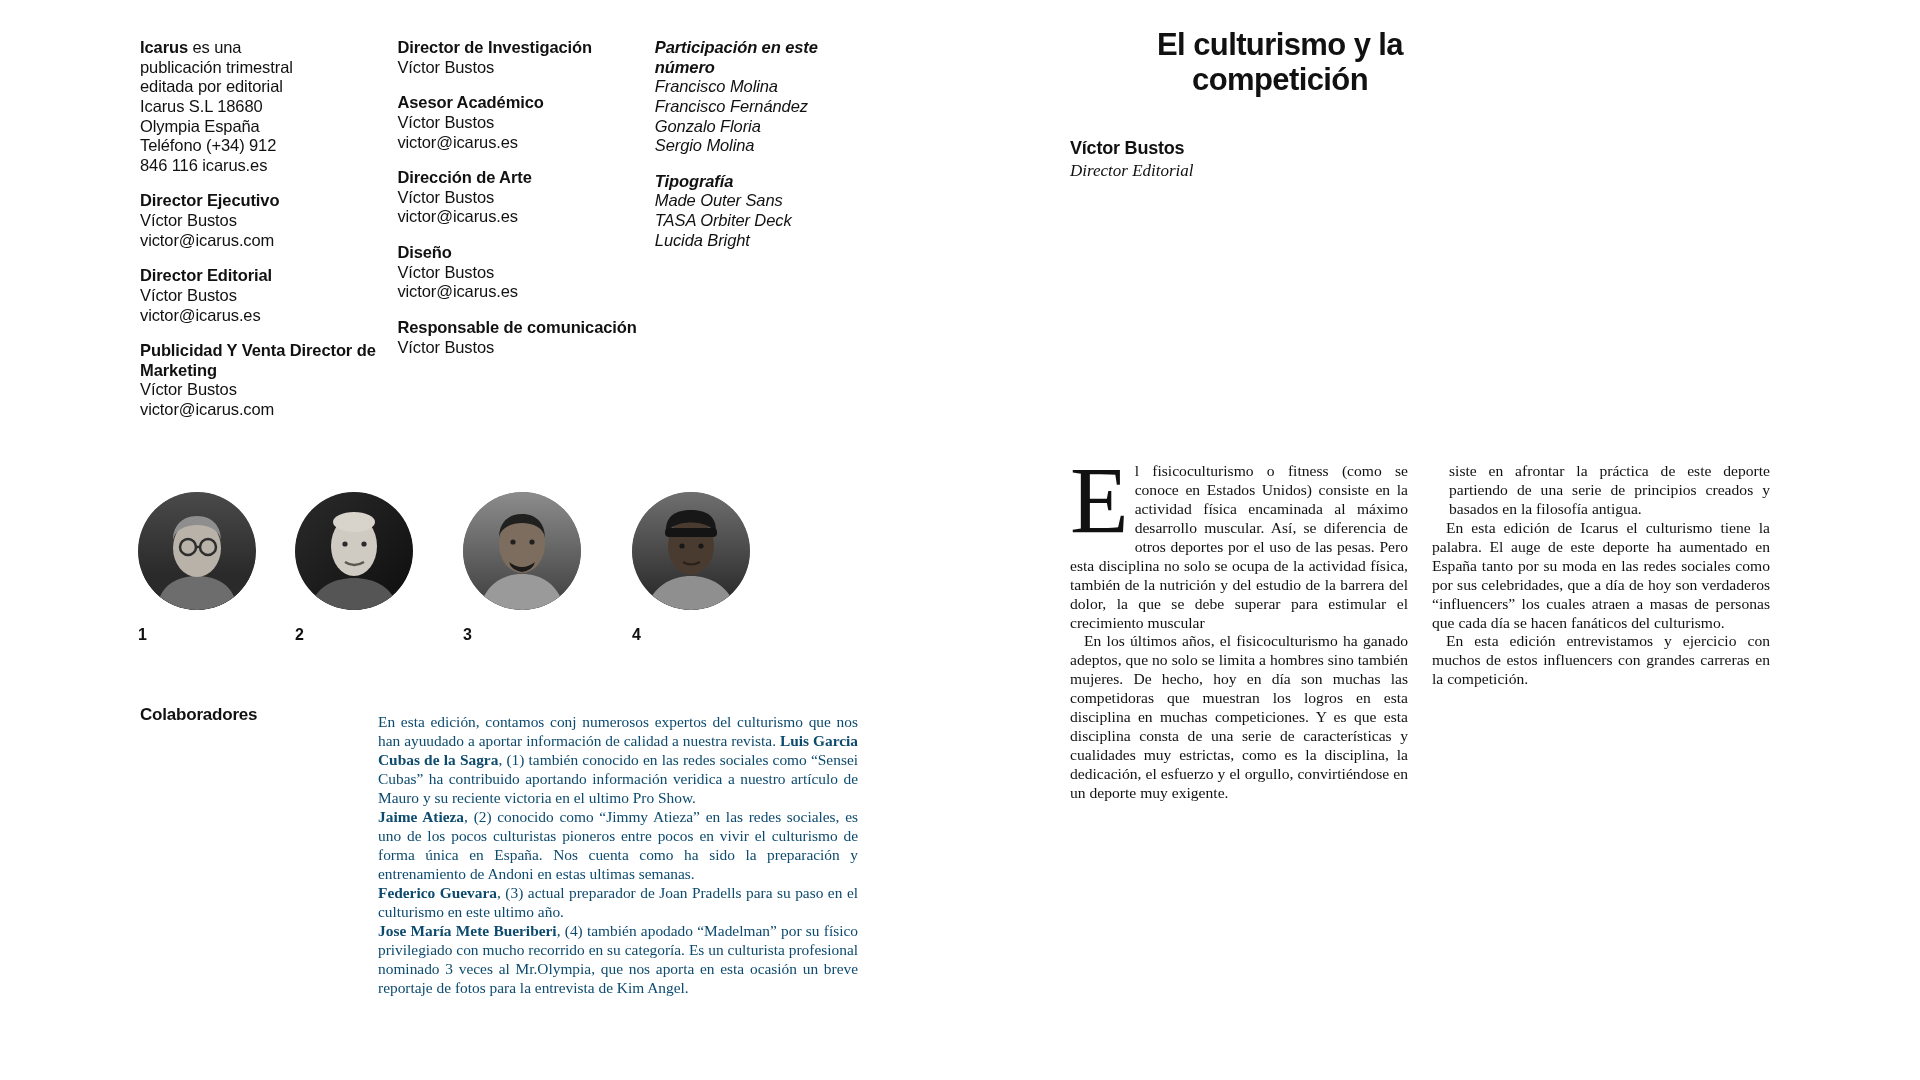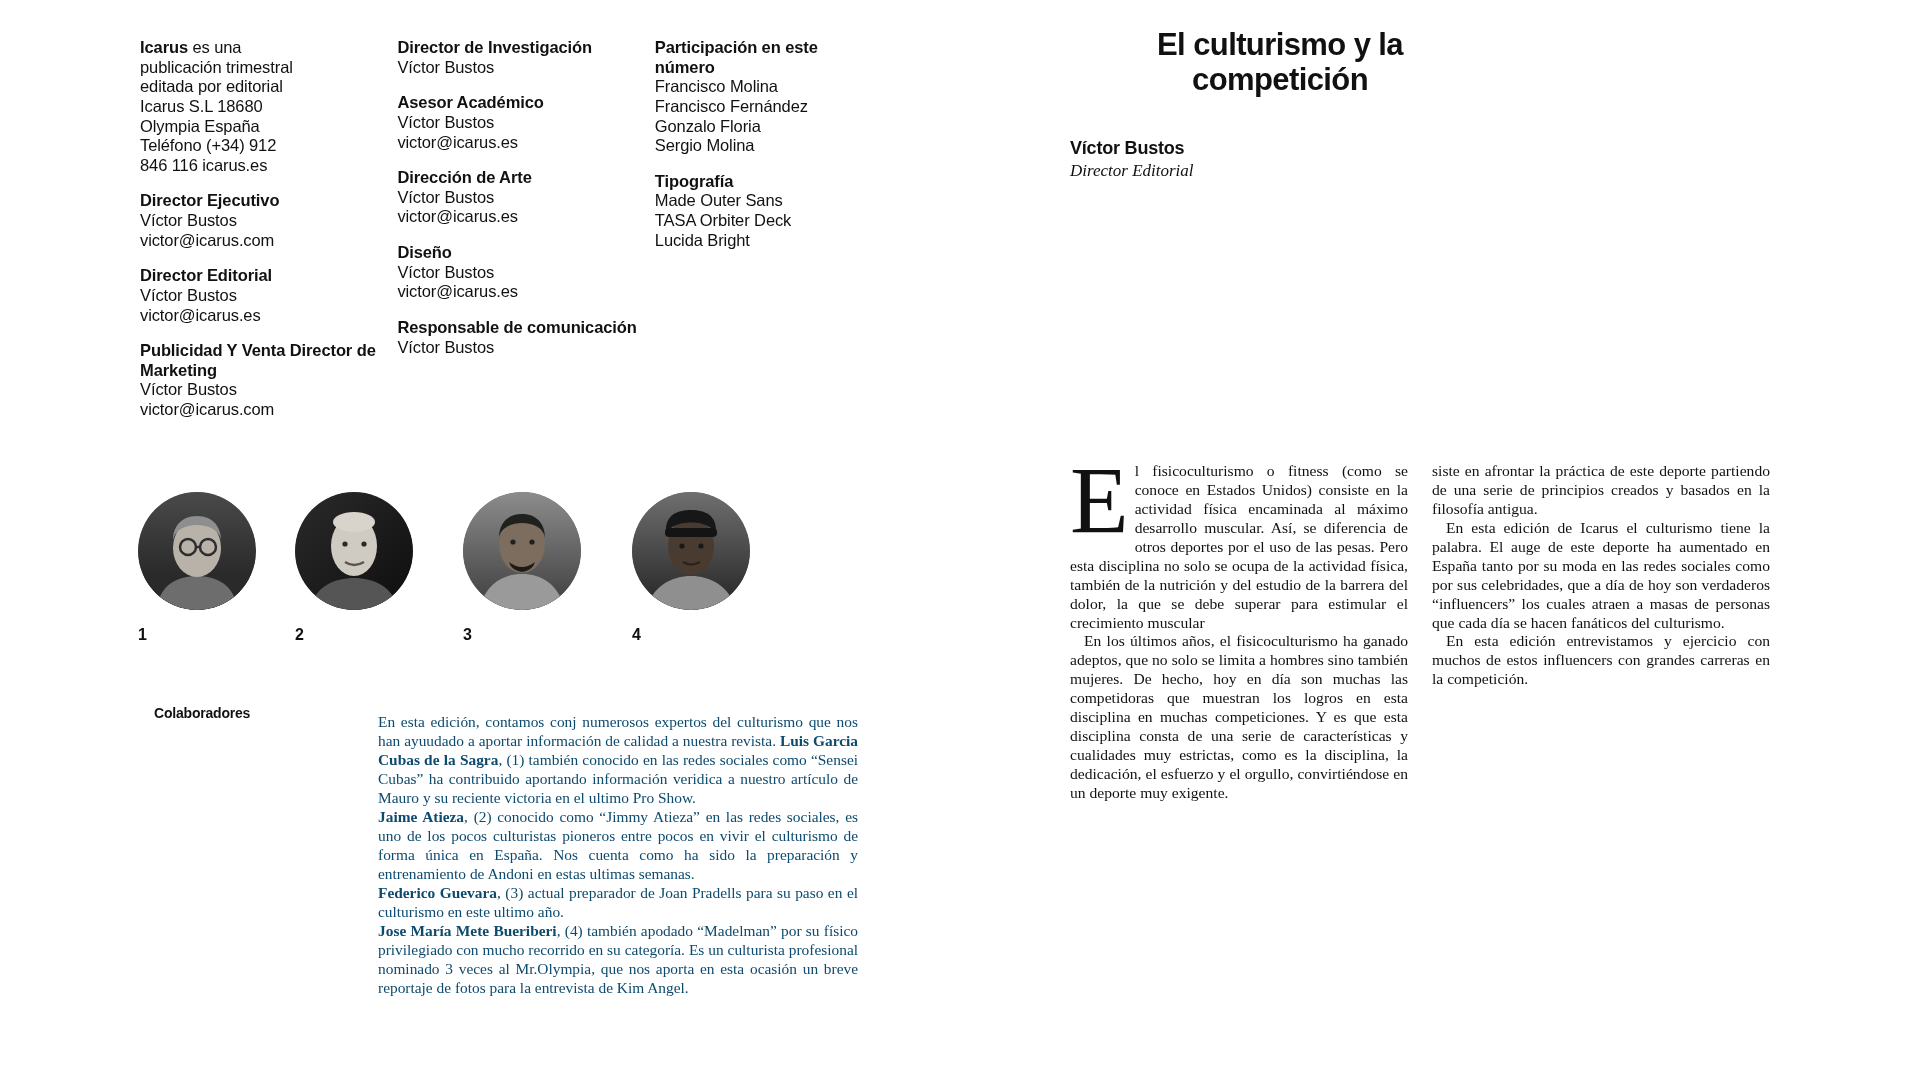--- a/index.html
+++ b/index.html
@@ -35,21 +35,21 @@
     width: 730px;
     display: flex;
     gap: 8px;
   }
   .mast-col {
     width: 255px;
     padding-right: 10px;
     box-sizing: border-box;
   }
   .mast-col.c2 { width: 255px; }
-  .mast-col.c3 { width: 220px; }
+  .mast-col.c3 { width: 220px; font-style: italic; }
   .mast-block {
     margin-bottom: 16px;
     font-size: 16.5px;
     line-height: 1.19;
     letter-spacing: -0.1px;
   }
   .mast-block .hd {
     font-weight: bold;
   }
   .mast-block .ln {
@@ -82,23 +82,23 @@
     top: 134px;
     left: 0;
     font-size: 16px;
     font-weight: bold;
     letter-spacing: 0px;
   }
 
   
   .collab-title {
     position: absolute;
-    left: 154px;
+    left: 140px;
     top: 705px;
-    font-size: 14px;
+    font-size: 17px;
     font-weight: bold;
     letter-spacing: -0.2px;
   }
   .collab-body {
     position: absolute;
     left: 378px;
     top: 712px;
     width: 480px;
     font-family: "Liberation Serif", serif;
     font-size: 15.4px;
@@ -365,20 +365,20 @@
       <div class="name">Víctor Bustos</div>
       <div class="role">Director Editorial</div>
     </div>
 
     <div class="article-cols">
       <div class="acol">
           <p class="dropcap-para"><span class="dropcap">E</span>l fisicoculturismo o fitness (como se conoce en Estados Unidos) consiste en la actividad física encaminada al máximo desarrollo muscular. Así, se diferencia de otros deportes por el uso de las pesas. Pero esta disciplina no solo se ocupa de la actividad física, también de la nutrición y del estudio de la barrera del dolor, la que se debe superar para estimular el crecimiento muscular</p>
           <p>En los últimos años, el fisicoculturismo ha ganado adeptos, que no solo se limita a hombres sino también mujeres. De hecho, hoy en día son muchas las competidoras que muestran los logros en esta disciplina en muchas competiciones. Y es que esta disciplina consta de una serie de características y cualidades muy estrictas, como es la disciplina, la dedicación, el esfuerzo y el orgullo, convirtiéndose en un deporte muy exigente.</p>
         </div>
       <div class="acol">
-          <p style="text-indent: 0px;">siste en afrontar la práctica de este deporte partiendo de una serie de principios creados y basados en la filosofía antigua.</p>
+          <p style="text-indent: 0px; margin-left: 17px;">siste en afrontar la práctica de este deporte partiendo de una serie de principios creados y basados en la filosofía antigua.</p>
           <p>En esta edición de Icarus el culturismo tiene la palabra. El auge de este deporte ha aumentado en España tanto por su moda en las redes sociales como por sus celebridades, que a día de hoy son verdaderos “influencers” los cuales atraen a masas de personas que cada día se hacen fanáticos del culturismo.</p>
           <p>En esta edición entrevistamos y ejercicio con muchos de estos influencers con grandes carreras en la competición.</p>
         </div>
     </div>
   </div>
 
 </div>
 
 </body></html>

